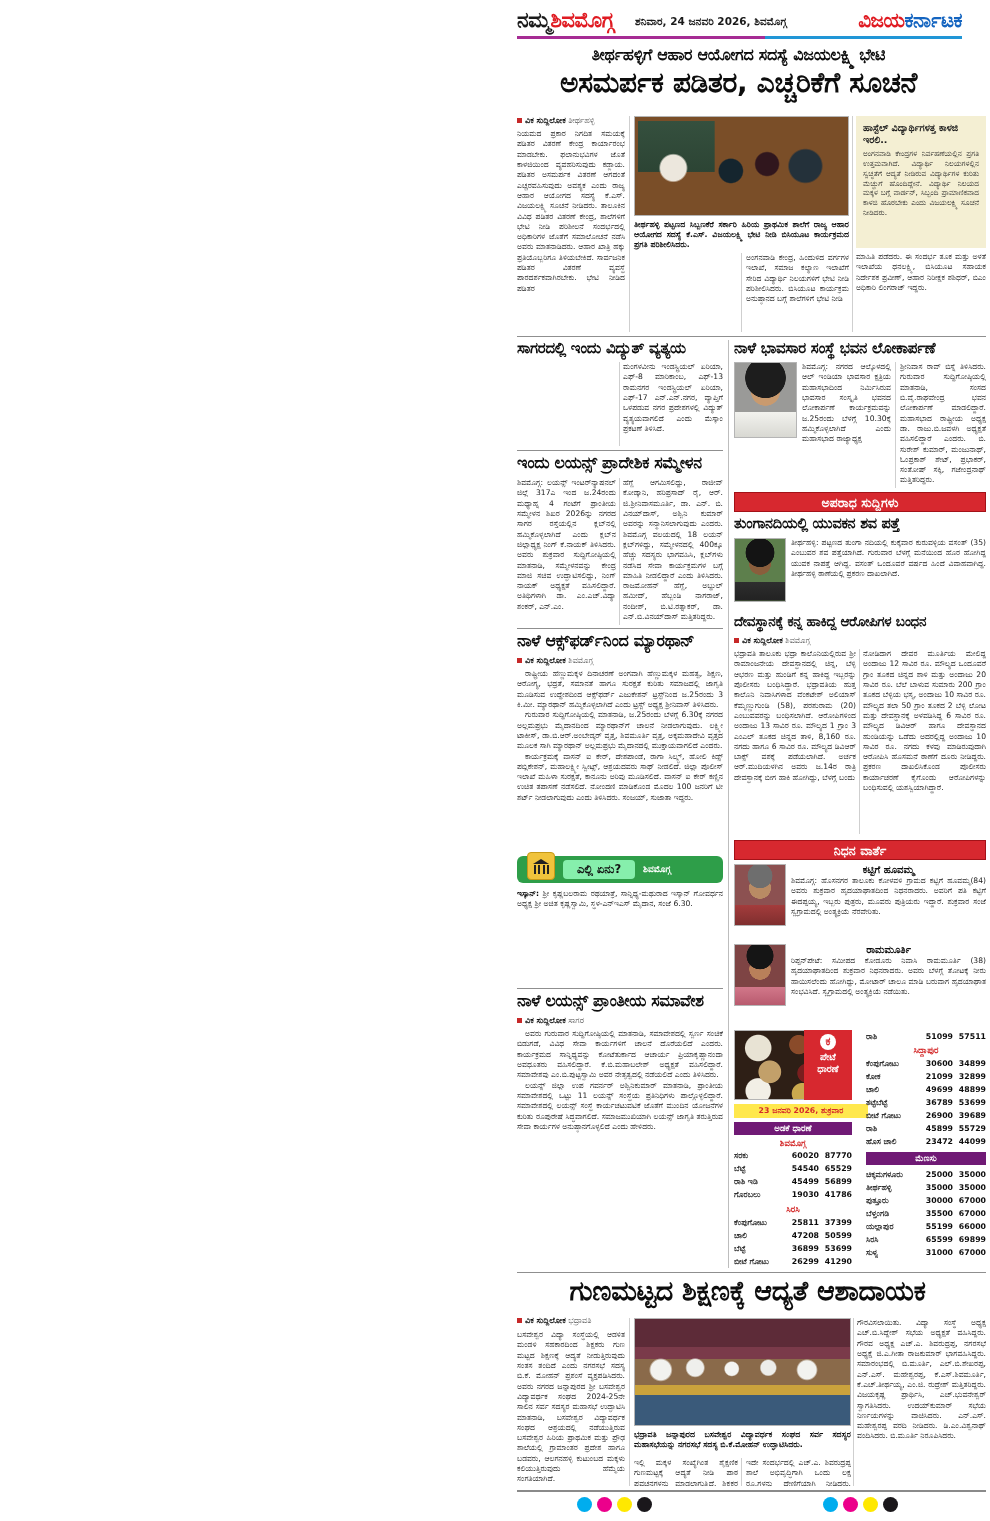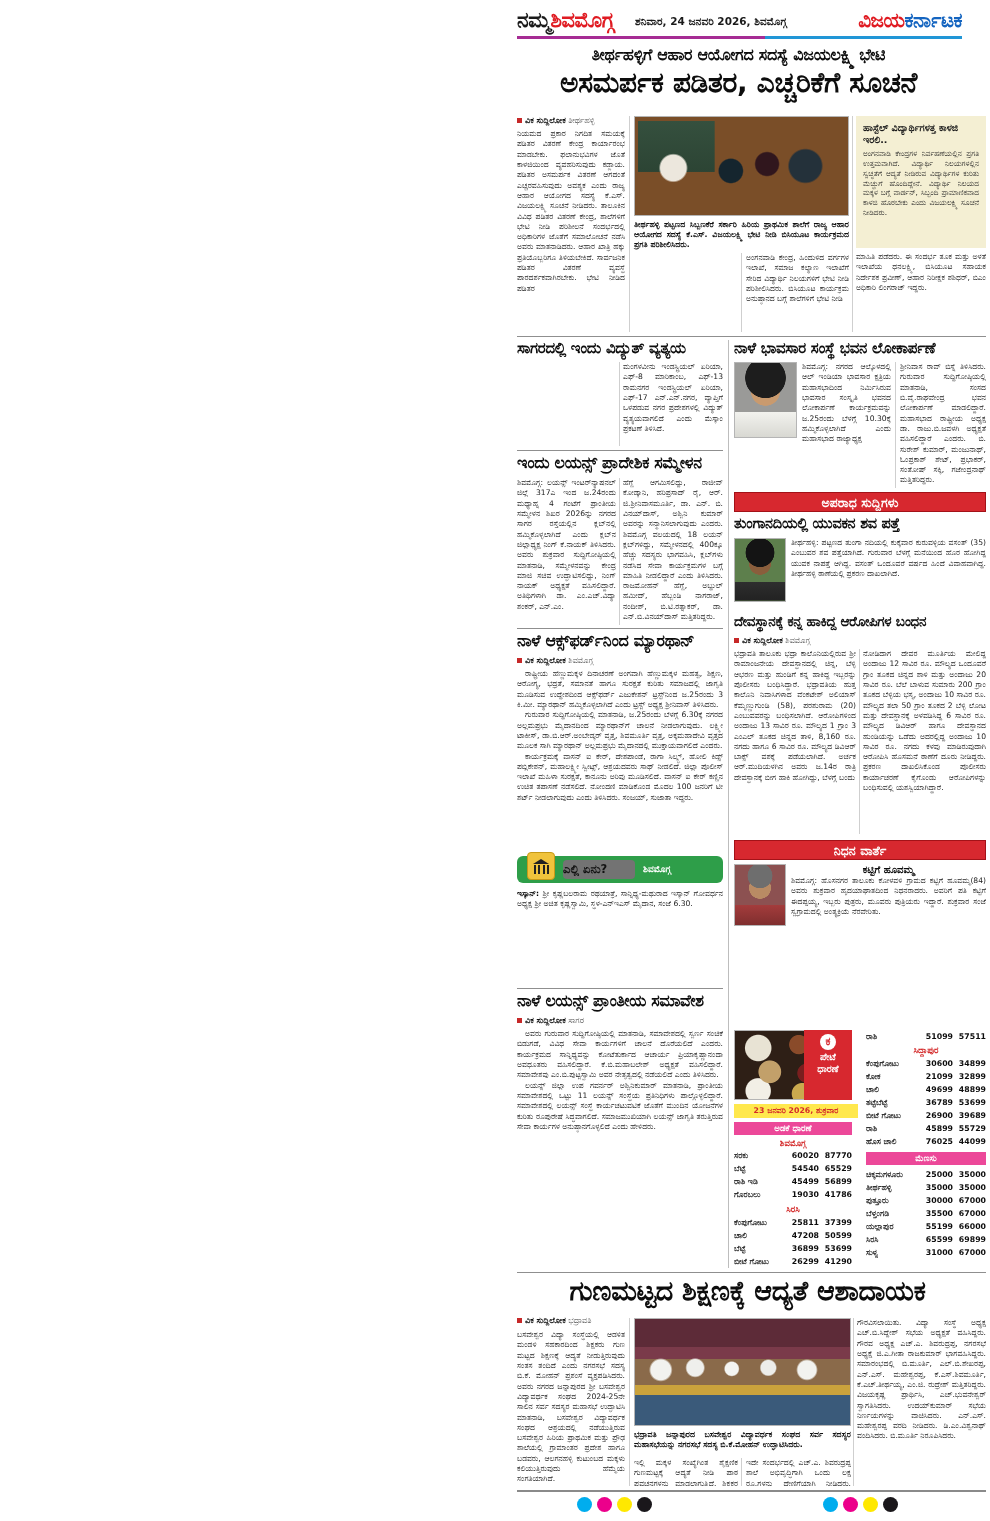--- a/index.html
+++ b/index.html
@@ -11,21 +11,21 @@
 .center{text-align:center}
 .bt{font-size:7.6px;line-height:1.36;text-align:justify;color:#222}
 .byline{font-size:8px;color:#555;white-space:nowrap}
 .byline b{color:#111}
 .sq{display:inline-block;width:5px;height:5px;background:#c62828;margin-right:3px;vertical-align:middle}
 .hr{position:absolute;height:1px;background:#8f8f8f}
 .vr{position:absolute;width:1px;background:#cfcfcf}
 .cap{font-size:7.8px;font-weight:bold;line-height:1.3;color:#111;text-align:justify}
 .cream{background:#f4efd3;padding:6px 7px}
 .redbar{background:#d7282f;border:1px solid #a31218;color:#fff;font-weight:bold;text-align:center}
-.greenbar{background:#ec4899;color:#fff;font-weight:bold;text-align:center}
+.greenbar{background:#701a75;color:#fff;font-weight:bold;text-align:center}
 .fl{float:left;margin:0 5px 2px 0}
 .photo{background:#888;border:1px solid #b5b5b5}
 .lead-ph{background:
  radial-gradient(circle at 18% 52%, #ece7dd 0 7%, rgba(0,0,0,0) 8%),
  radial-gradient(circle at 45% 55%, #15252e 0 9%, rgba(0,0,0,0) 10%),
  radial-gradient(circle at 62% 48%, #30161d 0 8%, rgba(0,0,0,0) 9%),
  radial-gradient(circle at 80% 50%, #24313a 0 9%, rgba(0,0,0,0) 10%),
  linear-gradient(#35503e,#2c4434) ,#7a4e28;
  background-size:auto,auto,auto,auto,36% 52%,100% 100%;background-position:0 0,0 0,0 0,0 0,2% 8%,0 0;background-repeat:no-repeat}
 .bhav-ph{background:
@@ -71,21 +71,21 @@
 .mrow .mn{flex:1;color:#333;overflow:hidden;white-space:nowrap}
 .mrow .ma,.mrow .mb{width:33px;text-align:right;color:#0d0d0d}
 .msub{color:#d42b2b;text-align:center;font-weight:bold;font-size:8.5px;height:12px;line-height:12px}
 .mg{height:13px;line-height:13px;font-size:8.5px}
 .dots span{display:inline-block;width:15px;height:15px;border-radius:50%;margin-right:5px}
 .d-c{background:#00adee}.d-m{background:#ec008b}.d-y{background:#ffe800}.d-k{background:#1a171b}
 .ww-bar{background:#2e9e49;border-radius:6px}
 .ww-ic{background:#f0c33c;border:1px solid #c79a18;border-radius:4px;display:flex;flex-direction:column;align-items:center;justify-content:center}
 .roof{width:0;height:0;border-left:8px solid transparent;border-right:8px solid transparent;border-bottom:5px solid #222}
 .cols{width:15px;height:9px;background:repeating-linear-gradient(90deg,#222 0 2px,rgba(0,0,0,0) 2px 4.3px);margin-top:1px}
-.ww-pill{background:#737373;border-radius:4px;font-weight:bold;font-size:11.5px;color:#111;text-align:left}
+.ww-pill{background:#86efac;border-radius:4px;font-weight:bold;font-size:11.5px;color:#111;text-align:center}
 .ww-city{color:#fff;font-weight:bold;font-size:9px}
 .ww p{font-size:7.6px;line-height:1.38;text-align:justify;color:#222;margin-bottom:3px}
 .ww b{color:#000}
 .obit-name{font-weight:bold;font-size:10px;text-align:center;color:#0d0d0d}
 .vk-logo{background:#d7282f;color:#fff;font-weight:bold;text-align:center}
 .vk-logo .k{display:inline-block;background:#fff;color:#d7282f;border-radius:50%;width:16px;height:16px;line-height:16px;font-size:11px;margin-top:3px}
 .vk-logo .t{font-size:9.5px;line-height:1.1;display:block;margin-top:2px}
 .ystrip{background:#ffe84d;color:#d42b2b;font-weight:bold;font-size:7.8px;text-align:center;line-height:14px}
 </style>
 </head>
@@ -179,29 +179,34 @@
       <p class="bt" style="text-indent:8px">ಅವರು ಗುರುವಾರ ಸುದ್ದಿಗೋಷ್ಠಿಯಲ್ಲಿ ಮಾತನಾಡಿ, ಸಮಾವೇಶದಲ್ಲಿ ಸ್ವರ್ಣ ಸಂಚಿಕೆ ಬಿಡುಗಡೆ, ವಿವಿಧ ಸೇವಾ ಕಾರ್ಯಗಳಿಗೆ ಚಾಲನೆ ದೊರೆಯಲಿದೆ ಎಂದರು. ಕಾರ್ಯಕ್ರಮದ ಸಾನ್ನಿಧ್ಯವನ್ನು ಕೋಟೆತುರ್ಕಾದ ಆಚಾರ್ಯ ಪ್ರಿಯಾಕೃಷ್ಣಾನಂದಾ ಅವಧೂತರು ವಹಿಸಲಿದ್ದಾರೆ. ಕೆ.ಬಿ.ಮಹಾಬಲೇಶ್ ಅಧ್ಯಕ್ಷತೆ ವಹಿಸಲಿದ್ದಾರೆ. ಸಮಾವೇಶವು ಎಂ.ಬಿ.ಪುಟ್ಟಸ್ವಾಮಿ ಅವರ ನೇತೃತ್ವದಲ್ಲಿ ನಡೆಯಲಿದೆ ಎಂದು ತಿಳಿಸಿದರು.</p>
       <p class="bt" style="text-indent:8px">ಲಯನ್ಸ್ ಜಿಲ್ಲಾ ಉಪ ಗವರ್ನರ್ ಅಶ್ವಿನಿಕುಮಾರ್ ಮಾತನಾಡಿ, ಪ್ರಾಂತೀಯ ಸಮಾವೇಶದಲ್ಲಿ ಒಟ್ಟು 11 ಲಯನ್ಸ್ ಸಂಸ್ಥೆಯ ಪ್ರತಿನಿಧಿಗಳು ಪಾಲ್ಗೊಳ್ಳಲಿದ್ದಾರೆ. ಸಮಾವೇಶದಲ್ಲಿ ಲಯನ್ಸ್ ಸಂಸ್ಥೆ ಕಾರ್ಯಚಟುವಟಿಕೆ ಜೊತೆಗೆ ಮುಂದಿನ ಯೋಜನೆಗಳ ಕುರಿತು ರೂಪುರೇಷೆ ಸಿದ್ಧವಾಗಲಿದೆ. ಸಮಾಜಮುಖಿಯಾಗಿ ಲಯನ್ಸ್ ಜಾಗೃತಿ ತರುತ್ತಿರುವ ಸೇವಾ ಕಾರ್ಯಗಳ ಅನುಷ್ಠಾನಗೊಳ್ಳಲಿದೆ ಎಂದು ಹೇಳಿದರು.</p>
     </div>
 
   <div class="abs redbar" style="left:219px;top:840px;width:252px;height:20px;font-size:12.5px;line-height:19px">ನಿಧನ ವಾರ್ತೆ</div>
   <div class="abs" style="left:219px;top:864px;width:252px;height:76px;overflow:hidden">
     <div class="fl photo obit1-ph" style="width:52px;height:62px"></div>
     <div class="obit-name">ಕಟ್ಟಿಗೆ ಹೂವಮ್ಮ</div>
     <p class="bt">ಶಿವಮೊಗ್ಗ: ಹೊಸನಗರ ತಾಲೂಕು ಕೋಳವಳಿ ಗ್ರಾಮದ ಕಟ್ಟಿಗೆ ಹೂವಮ್ಮ(84) ಅವರು ಶುಕ್ರವಾರ ಹೃದಯಾಘಾತದಿಂದ ನಿಧನರಾದರು. ಅವರಿಗೆ ಪತಿ ಕಟ್ಟಿಗೆ ಈದಪ್ಪಯ್ಯ, ಇಬ್ಬರು ಪುತ್ರರು, ಮೂವರು ಪುತ್ರಿಯರು ಇದ್ದಾರೆ. ಶುಕ್ರವಾರ ಸಂಜೆ ಸ್ವಗ್ರಾಮದಲ್ಲಿ ಅಂತ್ಯಕ್ರಿಯೆ ನೆರವೇರಿತು.</p>
   </div>
+  <div class="abs" style="left:219px;top:944px;width:252px;height:80px;overflow:hidden">
+    <div class="fl photo obit2-ph" style="width:52px;height:62px"></div>
+    <div class="obit-name">ರಾಮಮೂರ್ತಿ</div>
+    <p class="bt">ರಿಪ್ಪನ್‌ಪೇಟೆ: ಸಮೀಪದ ಕೋಡೂರು ನಿವಾಸಿ ರಾಮಮೂರ್ತಿ (38) ಹೃದಯಾಘಾತದಿಂದ ಶುಕ್ರವಾರ ನಿಧನರಾದರು. ಅವರು ಬೆಳಗ್ಗೆ ತೋಟಕ್ಕೆ ನೀರು ಹಾಯಿಸಲೆಂದು ಹೋಗಿದ್ದು, ಮೋಟಾರ್ ಚಾಲೂ ಮಾಡಿ ಬರುವಾಗ ಹೃದಯಾಘಾತ ಸಂಭವಿಸಿದೆ. ಸ್ವಗ್ರಾಮದಲ್ಲಿ ಅಂತ್ಯಕ್ರಿಯೆ ನಡೆಯಿತು.</p>
+  </div>
 
   <div class="abs" style="left:219px;top:1028px;width:252px;height:242px">
     <div class="abs photo grain-ph" style="left:0;top:2px;width:118px;height:70px"></div>
     <div class="abs vk-logo" style="left:70px;top:2px;width:48px;height:70px">
       <span class="k">ಕ</span>
       <span class="t">ಪೇಟೆ</span>
       <span class="t">ಧಾರಣೆ</span>
     </div>
-    <div class="abs ystrip" style="left:0;top:76px;width:124px;height:14px">23 ಜನವರಿ 2026, ಶುಕ್ರವಾರ</div>
+    <div class="abs ystrip" style="left:0;top:76px;width:134px;height:14px">23 ಜನವರಿ 2026, ಶುಕ್ರವಾರ</div>
     <div class="abs greenbar mg" style="left:0;top:94px;width:118px">ಅಡಕೆ ಧಾರಣೆ</div>
     <div class="abs msub" style="left:0;top:109px;width:118px">ಶಿವಮೊಗ್ಗ</div>
     <div class="abs" style="left:0;top:121px;width:118px">
 
     <div class="mrow">
           <span class="mn">ಸರಕು</span>
           <span class="ma">60020</span>
           <span class="mb">87770</span>
         </div>
         <div class="mrow">
@@ -280,21 +285,21 @@
           <span class="ma">26900</span>
           <span class="mb">39689</span>
         </div>
         <div class="mrow">
           <span class="mn">ರಾಶಿ</span>
           <span class="ma">45899</span>
           <span class="mb">55729</span>
         </div>
         <div class="mrow">
           <span class="mn">ಹೊಸ ಚಾಲಿ</span>
-          <span class="ma">76025</span>
+          <span class="ma">23472</span>
           <span class="mb">44099</span>
         </div>
       </div>
     <div class="abs greenbar mg" style="left:132px;top:124px;width:120px">ಮೆಣಸು</div>
     <div class="abs" style="left:132px;top:140px;width:120px">
 
     <div class="mrow">
           <span class="mn">ಚಿಕ್ಕಮಗಳೂರು</span>
           <span class="ma">25000</span>
           <span class="mb">35000</span>

